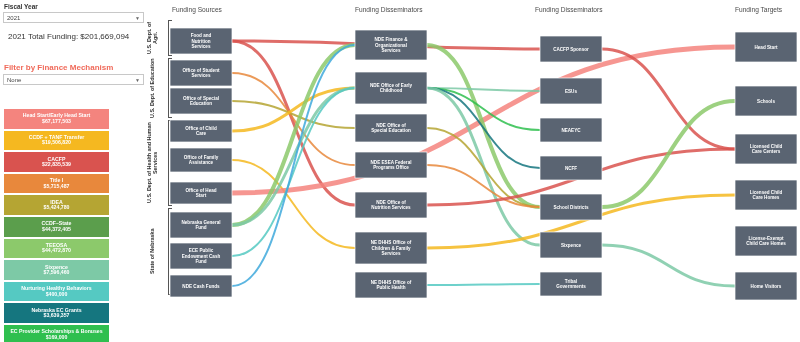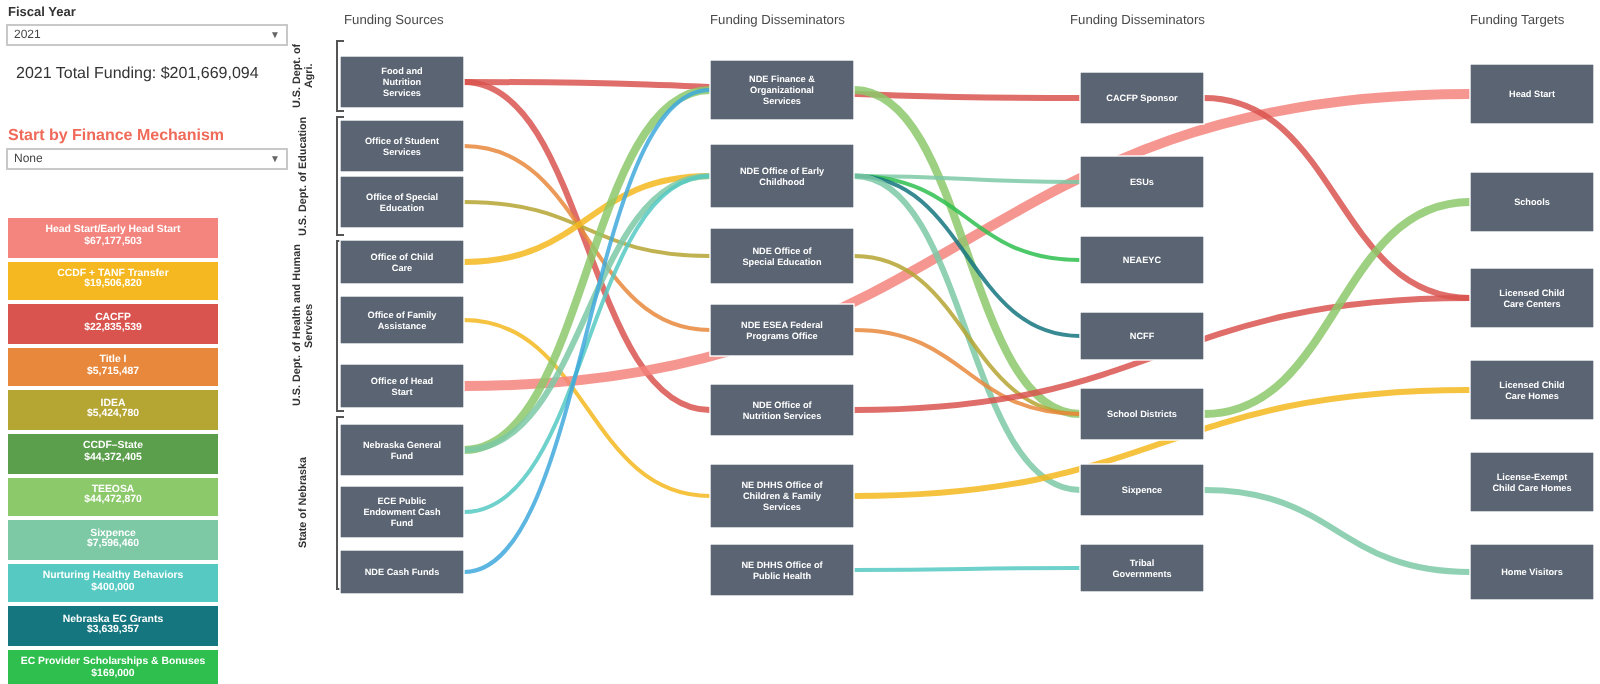--- a/index.html
+++ b/index.html
@@ -55,21 +55,21 @@
 <body>
 
 <div id="left-panel">
   <div class="ctrl-label">Fiscal Year</div>
   <div class="select-box">
     <span>2021</span>
     <span class="caret">▼</span>
   </div>
   <div class="total-line">2021 Total Funding: $201,669,094</div>
   <div style="height:18px"></div>
-  <div class="ctrl-label accent">Start by Finance Mechanism</div>
+  <div class="ctrl-label accent">Filter by Finance Mechanism</div>
   <div class="select-box">
     <span>None</span>
     <span class="caret">▼</span>
   </div>
   <div id="legend">
       <div class="legend-item" style="background: rgb(244, 132, 126);">
         <div class="ln">Head Start/Early Head Start</div>
         <div class="lv">$67,177,503</div>
       </div>
       <div class="legend-item" style="background: rgb(245, 184, 32);">

